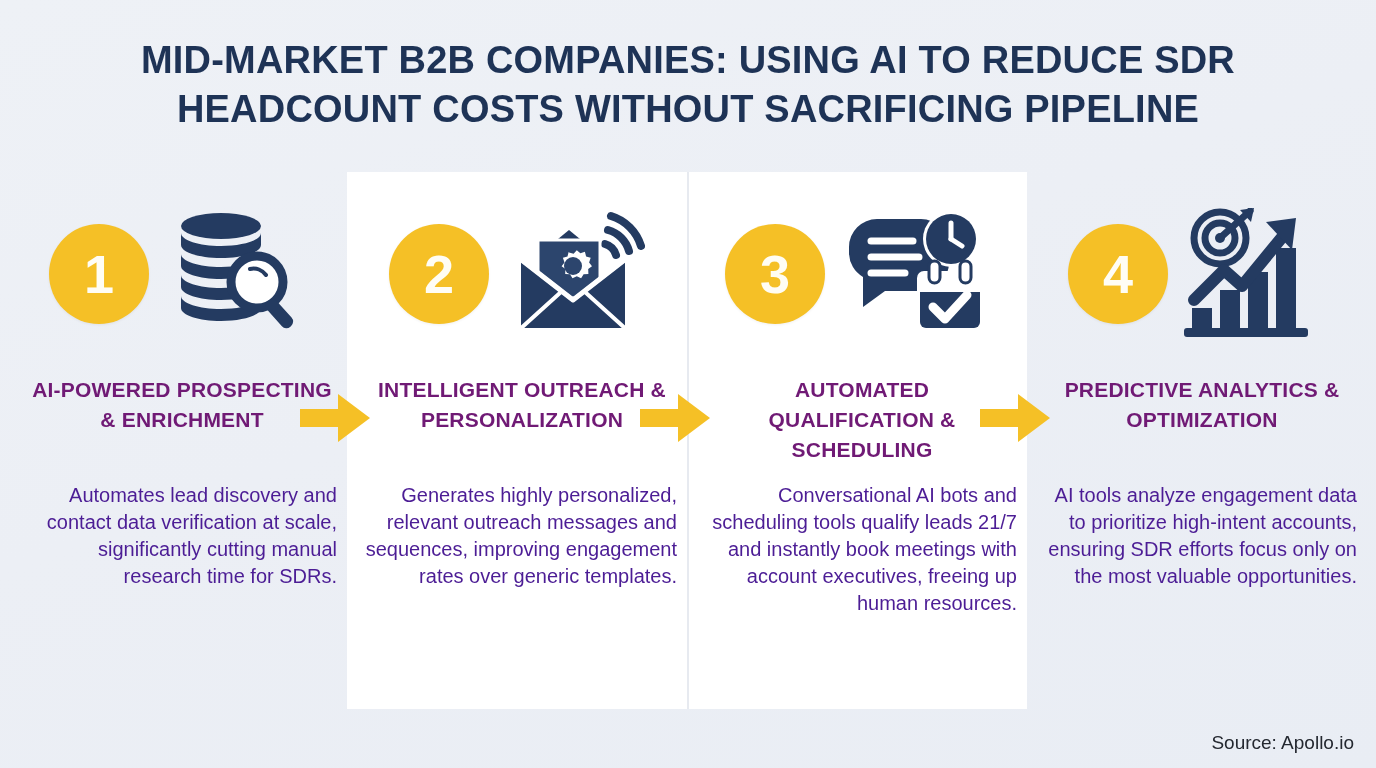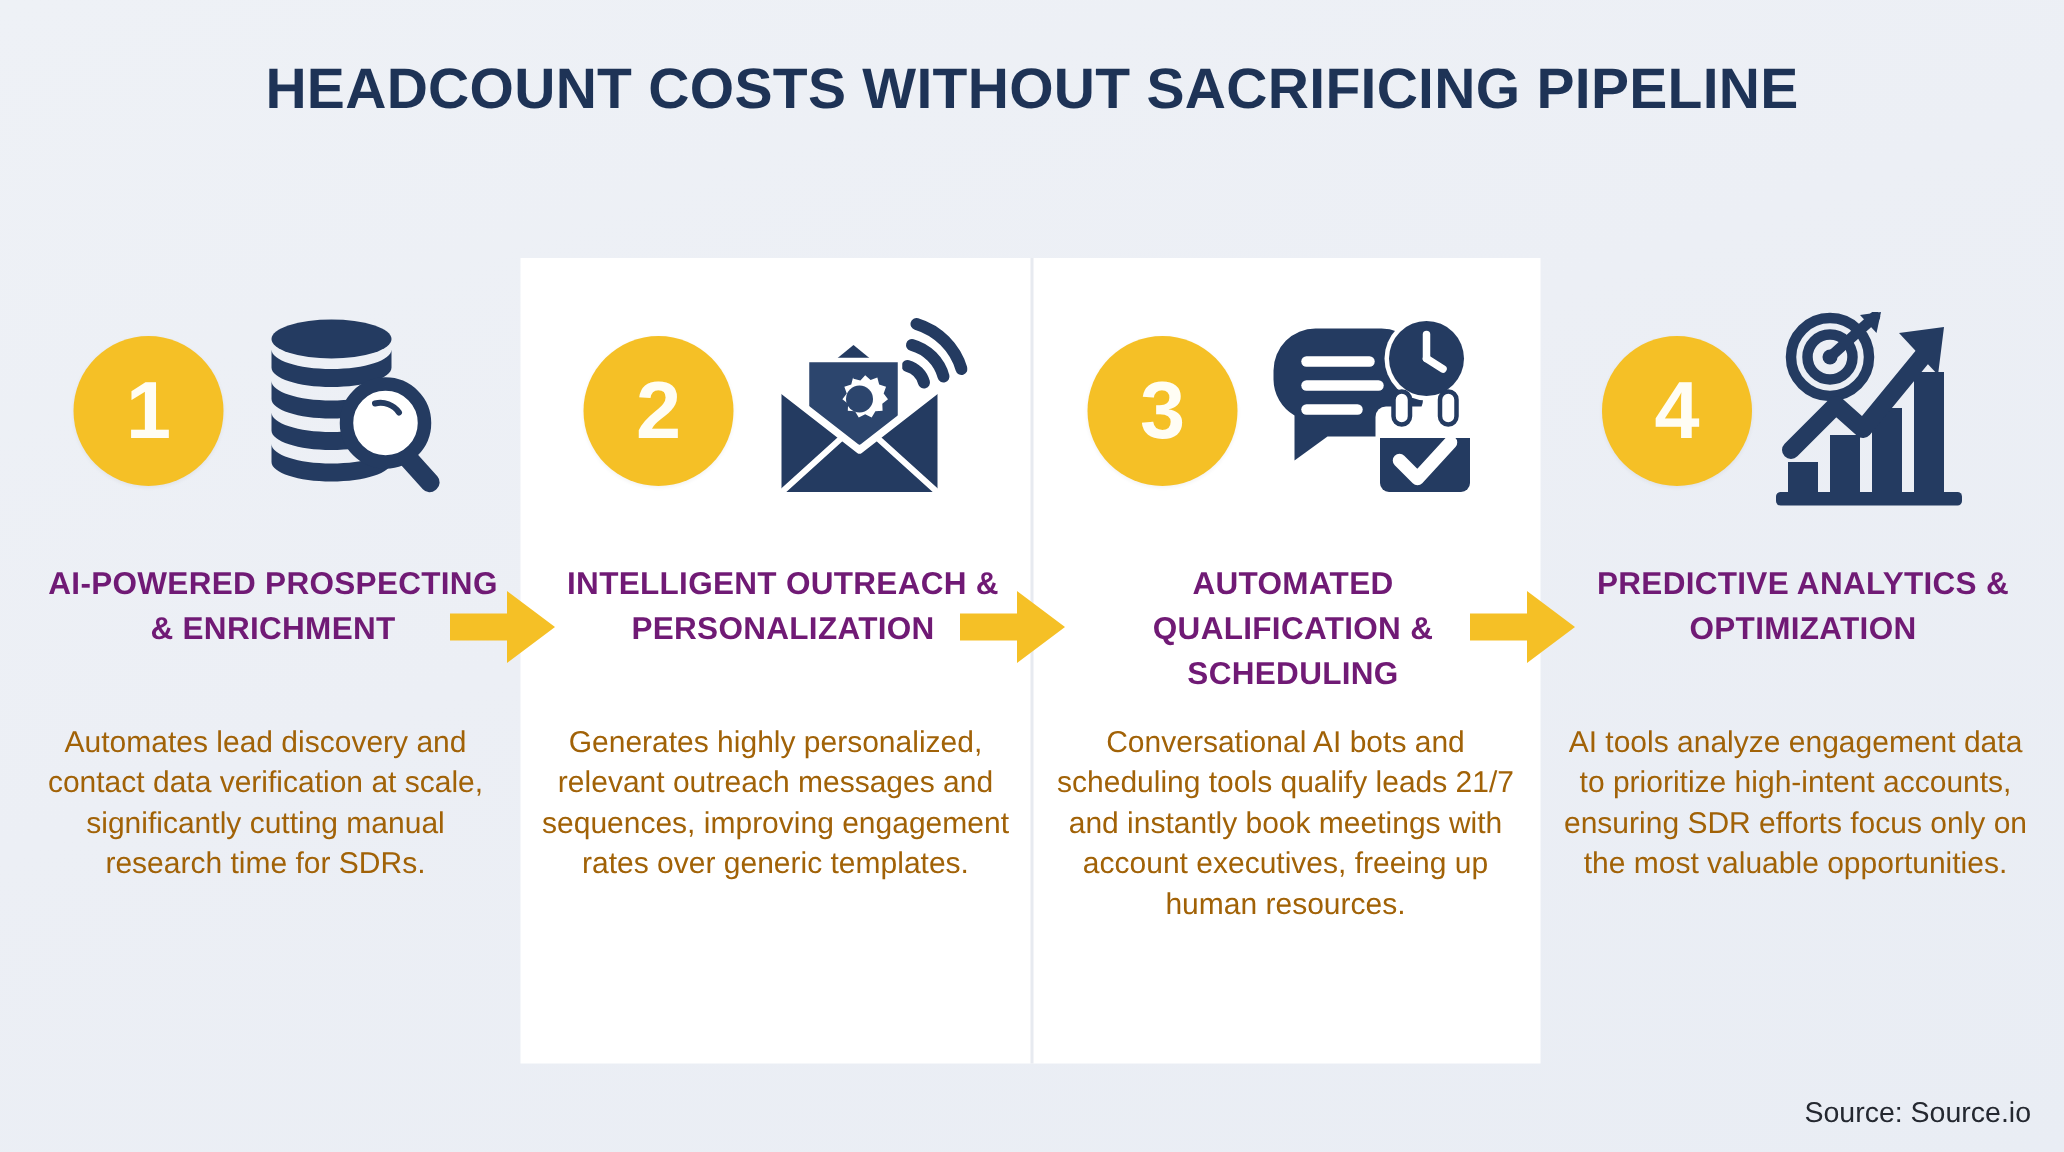--- a/index.html
+++ b/index.html
@@ -62,43 +62,44 @@
 
   .head{
     position:absolute;left:24px;right:14px;top:203px;
     text-align:center;
     font-size:21px;line-height:30px;font-weight:700;
     color:#701a75;letter-spacing:.2px;
     text-transform:uppercase;
   }
   .body{
     position:absolute;left:10px;right:10px;top:310px;
-    text-align:center;
+    text-align:right;
     font-size:20px;line-height:27px;
-    color:#a16207;font-weight:400;
+    color:#4c1d95;font-weight:400;
   }
 
   
   .arrow{position:absolute;top:390px;width:72px;height:56px;}
   .a1{left:300px;}
   .a2{left:640px;}
   .a3{left:980px;}
 
   
   .source{
     position:absolute;right:22px;bottom:14px;
     font-size:19px;color:#242830;
   }
 </style>
 </head>
 <body>
 
 <div id="stage">
 
   <div class="title">
+    <span class="ln">MID-MARKET B2B COMPANIES: USING AI TO REDUCE SDR</span>
     <span class="ln">HEADCOUNT COSTS WITHOUT SACRIFICING PIPELINE</span>
   </div>
 
   <div class="panel"></div>
   <div class="panel-div"></div>
 
   <div class="cols">
 
     <div class="col c1">
       <div class="iconrow">
@@ -222,14 +223,14 @@
     <svg width="72" height="56" viewBox="0 0 72 56">
       <path d="M0 19 H38 V4 L70 28 L38 52 V37 H0 Z" fill="#F5C026"></path>
     </svg>
   </div>
   <div class="arrow a3">
     <svg width="72" height="56" viewBox="0 0 72 56">
       <path d="M0 19 H38 V4 L70 28 L38 52 V37 H0 Z" fill="#F5C026"></path>
     </svg>
   </div>
 
-  <div class="source">Source: Source.io</div>
+  <div class="source">Source: Apollo.io</div>
 </div>
 
 </body></html>

